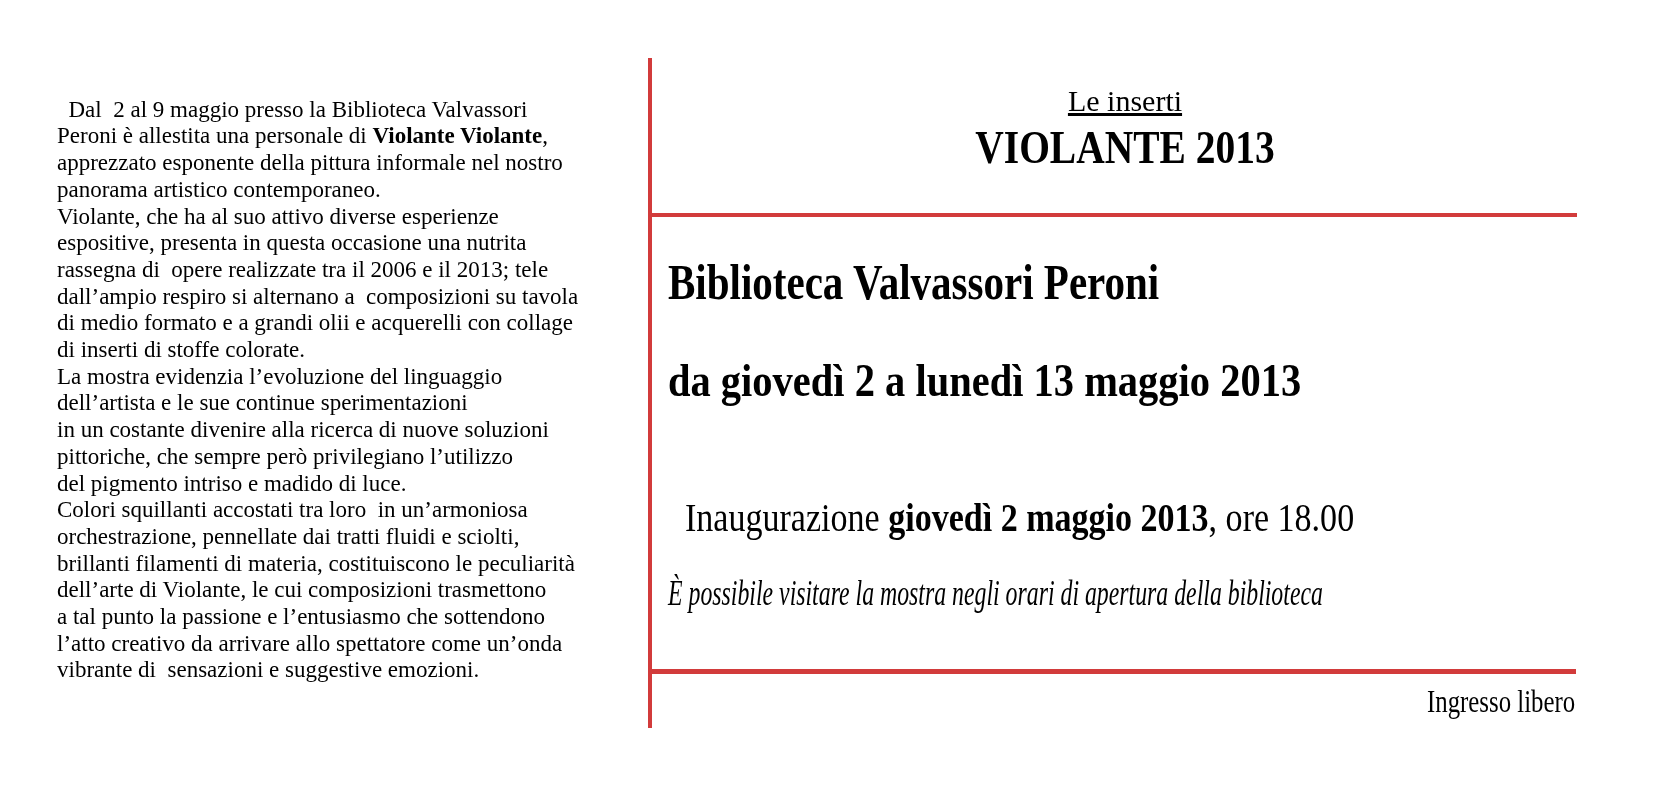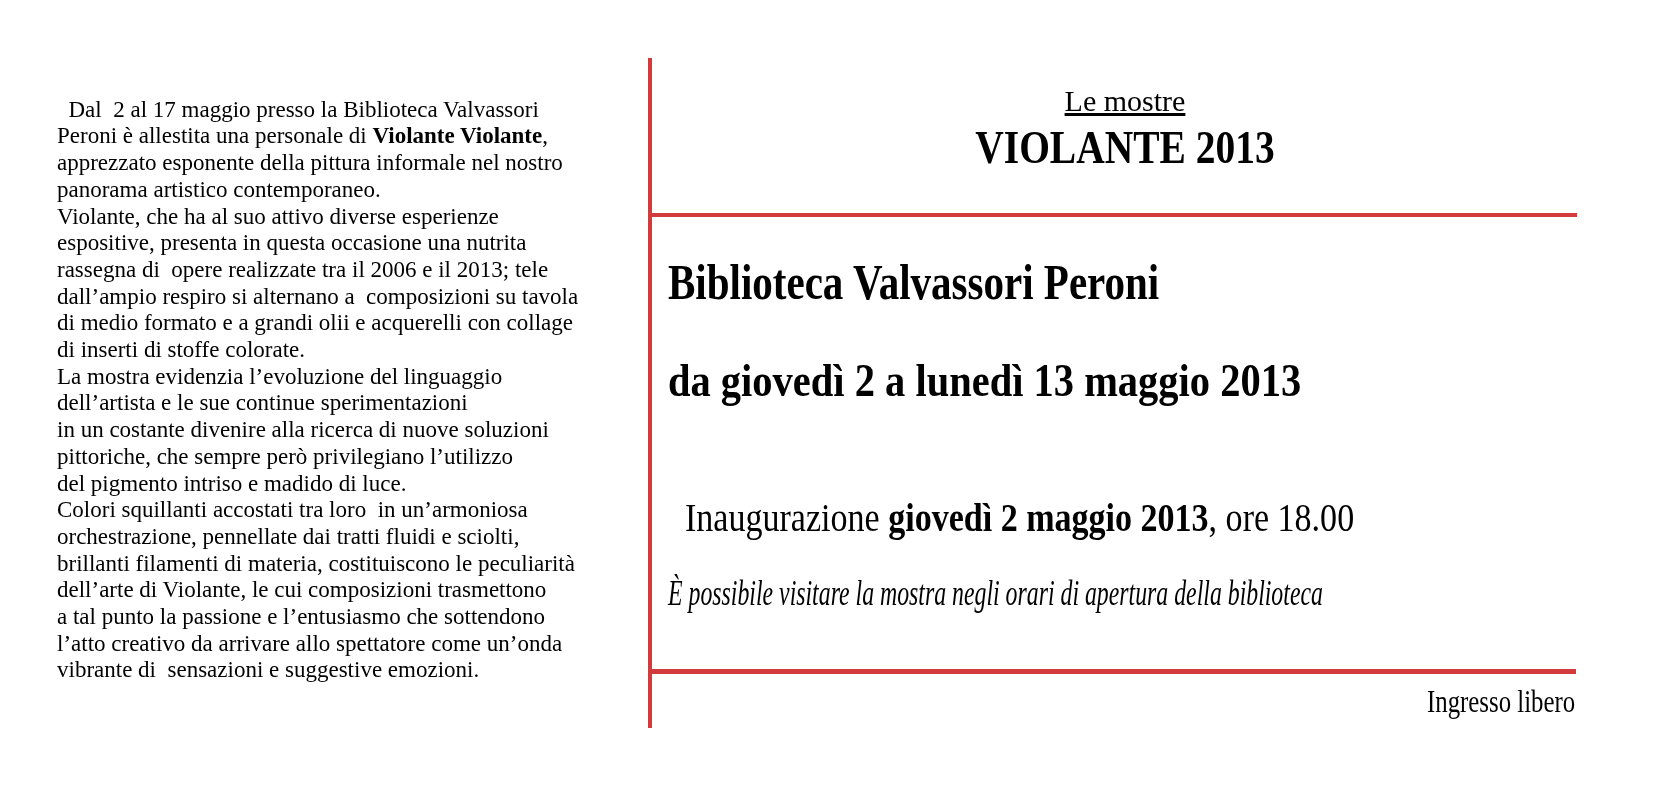--- a/index.html
+++ b/index.html
@@ -52,21 +52,21 @@
   .admission{
     position:absolute;right:80px;top:684px;
     font-size:31px;white-space:pre;
     transform:scaleX(0.8);transform-origin:right top;
   }
 </style>
 </head>
 <body>
 
 <div class="left-par">
-  <span>Dal  2 al 17 maggio presso la Biblioteca Valvassori
+  <span>Dal  2 al 9 maggio presso la Biblioteca Valvassori
 Peroni è allestita una personale di </span><span class="bold">Violante Violante</span><span>,
 apprezzato esponente della pittura informale nel nostro
 panorama artistico contemporaneo.
 Violante, che ha al suo attivo diverse esperienze
 espositive, presenta in questa occasione una nutrita
 rassegna di  opere realizzate tra il 2006 e il 2013; tele
 dall’ampio respiro si alternano a  composizioni su tavola
 di medio formato e a grandi olii e acquerelli con collage
 di inserti di stoffe colorate.
 La mostra evidenzia l’evoluzione del linguaggio
@@ -81,21 +81,21 @@
 a tal punto la passione e l’entusiasmo che sottendono
 l’atto creativo da arrivare allo spettatore come un’onda
 vibrante di  sensazioni e suggestive emozioni.</span>
 </div>
 
 <div class="vline accent" style="background: rgb(210, 59, 59);"></div>
 <div class="hline-top accent" style="background: rgb(210, 59, 59);"></div>
 <div class="hline-bottom accent" style="background: rgb(210, 59, 59);"></div>
 
 <div class="header">
-  <div class="kicker">Le mostre</div>
+  <div class="kicker">Le inserti</div>
   <div class="title">VIOLANTE 2013</div>
 </div>
 
 <div class="venue">Biblioteca Valvassori Peroni</div>
 
 <div class="dates">da giovedì 2 a lunedì 13 maggio 2013</div>
 
 <div class="inaug">
   <span>Inaugurazione </span><span class="bold">giovedì 2 maggio 2013</span><span>, ore 18.00</span>
 </div>

